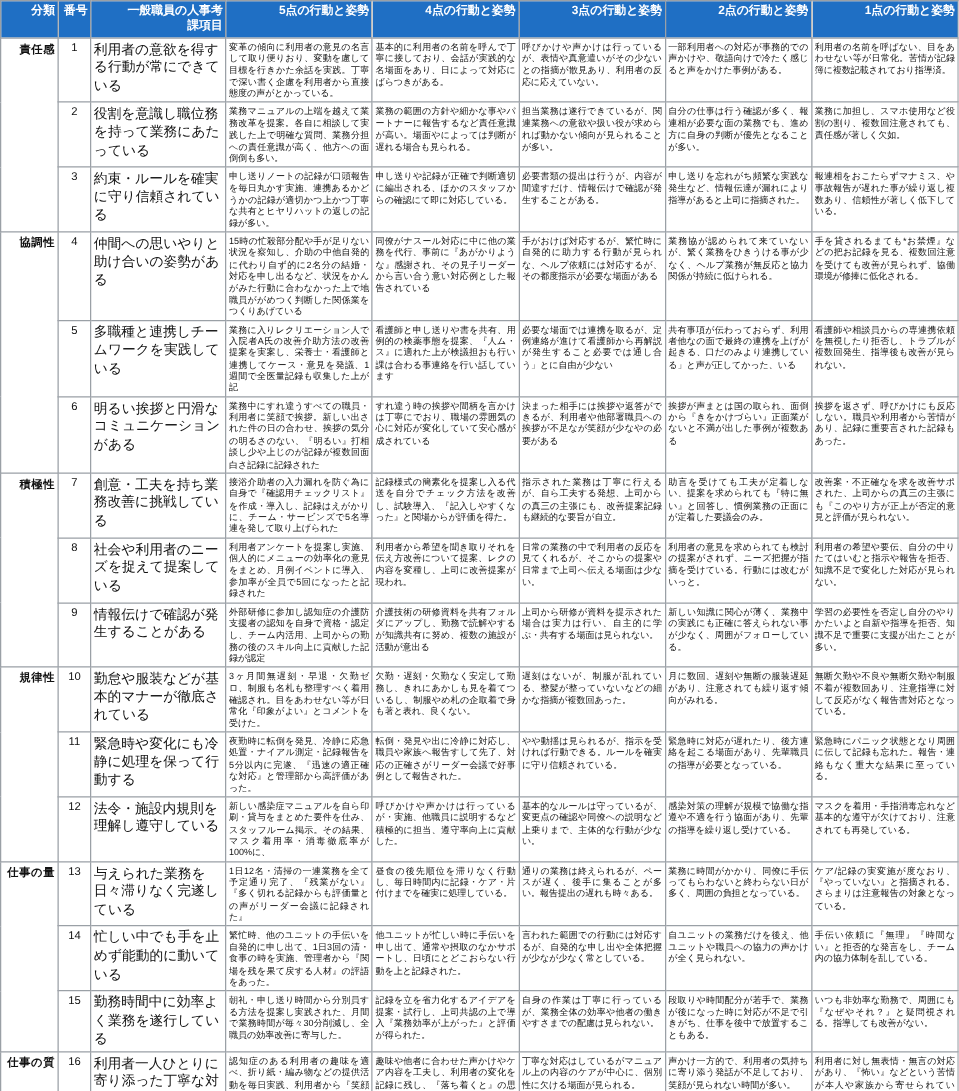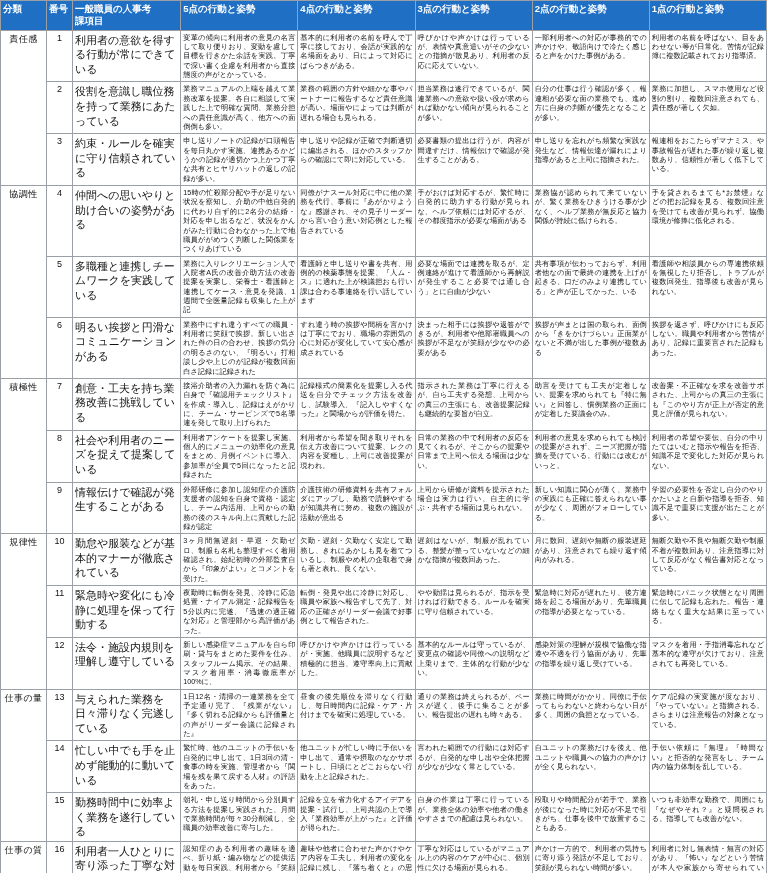--- a/index.html
+++ b/index.html
@@ -21,37 +21,37 @@
     border: 1px solid #9aa0a6;
     vertical-align: top;
     padding: 2px 2px;
     overflow: hidden;
   }
   thead th {
     background: #1f6fc4;
     color: #ffffff;
     font-size: 9.5px;
     font-weight: bold;
-    text-align: left;
+    text-align: right;
     vertical-align: middle;
     padding: 5px 2px;
     border: 1px solid #1a5ba6;
     line-height: 1.3;
   }
   col.c-cat { width: 46px; }
   col.c-no  { width: 26px; }
   col.c-item{ width: 108px; }
   col.c-lv  { width: 117px; }
 
   td.cat {
     background: #ffffff;
-    text-align: center;
+    text-align: right;
     vertical-align: middle;
     font-size: 9px;
-    font-weight: normal;
+    font-weight: bold;
     letter-spacing: 0.5px;
     line-height: 1.35;
   }
   td.no {
     text-align: center;
     vertical-align: middle;
     font-size: 9px;
   }
   td.item {
     font-size: 11px;
@@ -174,21 +174,21 @@
         <td class="lv">外部研修に参加し認知症の介護防支援者の認知を自身で資格・認定し、チーム内活用、上司からの勤務の後のスキル向上に貢献した記録が認定</td>
         <td class="lv">介護技術の研修資料を共有フォルダにアップし、勤務で読解やするが知識共有に努め、複数の施設が活動が意出る</td>
         <td class="lv">上司から研修が資料を提示された場合は実力は行い、自主的に学ぶ・共有する場面は見られない。</td>
         <td class="lv">新しい知識に関心が薄く、業務中の実践にも正確に答えられない事が少なく、周囲がフォローしている。</td>
         <td class="lv">学習の必要性を否定し自分のやりかたいよと自新や指導を拒否、知識不足で重要に支援が出たことが多い。</td>
       </tr>
       <tr>
         <td class="cat" rowspan="3">規律性</td>
         <td class="no">10</td>
         <td class="item">勤怠や服装などが基本的マナーが徹底されている</td>
-        <td class="lv">3ヶ月間無遅刻・早退・欠勤ゼロ、制服も名札も整理すべく着用確認され。始紀初時の外部監査自から『印象がよい』とコメントを受けた。</td>
+        <td class="lv">3ヶ月間無遅刻・早退・欠勤ゼロ、制服も名札も整理すべく着用確認され。目をあわせない等が日常化『印象がよい』とコメントを受けた。</td>
         <td class="lv">欠勤・遅刻・欠勤なく安定して勤務し、きれにあかしも見を着てついるし、制服やめ札の企取着で身も著と表れ、良くない。</td>
         <td class="lv">遅刻はないが、制服が乱れている、整髪が整っていないなどの細かな指摘が複数回あった。</td>
         <td class="lv">月に数回、遅刻や無断の服装遅延があり、注意されても繰り返す傾向がみれる。</td>
         <td class="lv">無断欠勤や不良や無断欠勤や制服不着が複数回あり、注意指導に対して反応がなく報告書対応となっている。</td>
       </tr>
       <tr>
         <td class="no">11</td>
         <td class="item">緊急時や変化にも冷静に処理を保って行動する</td>
         <td class="lv">夜勤時に転倒を発見、冷静に応急処置・ナイアル測定・記録報告を5分以内に完遂、『迅速の適正確な対応』と管理部から高評価があった。</td>
         <td class="lv">転倒・発見や出に冷静に対応し、職員や家族へ報告すして先了、対応の正確さがリーダー会議で好事例として報告された。</td>

